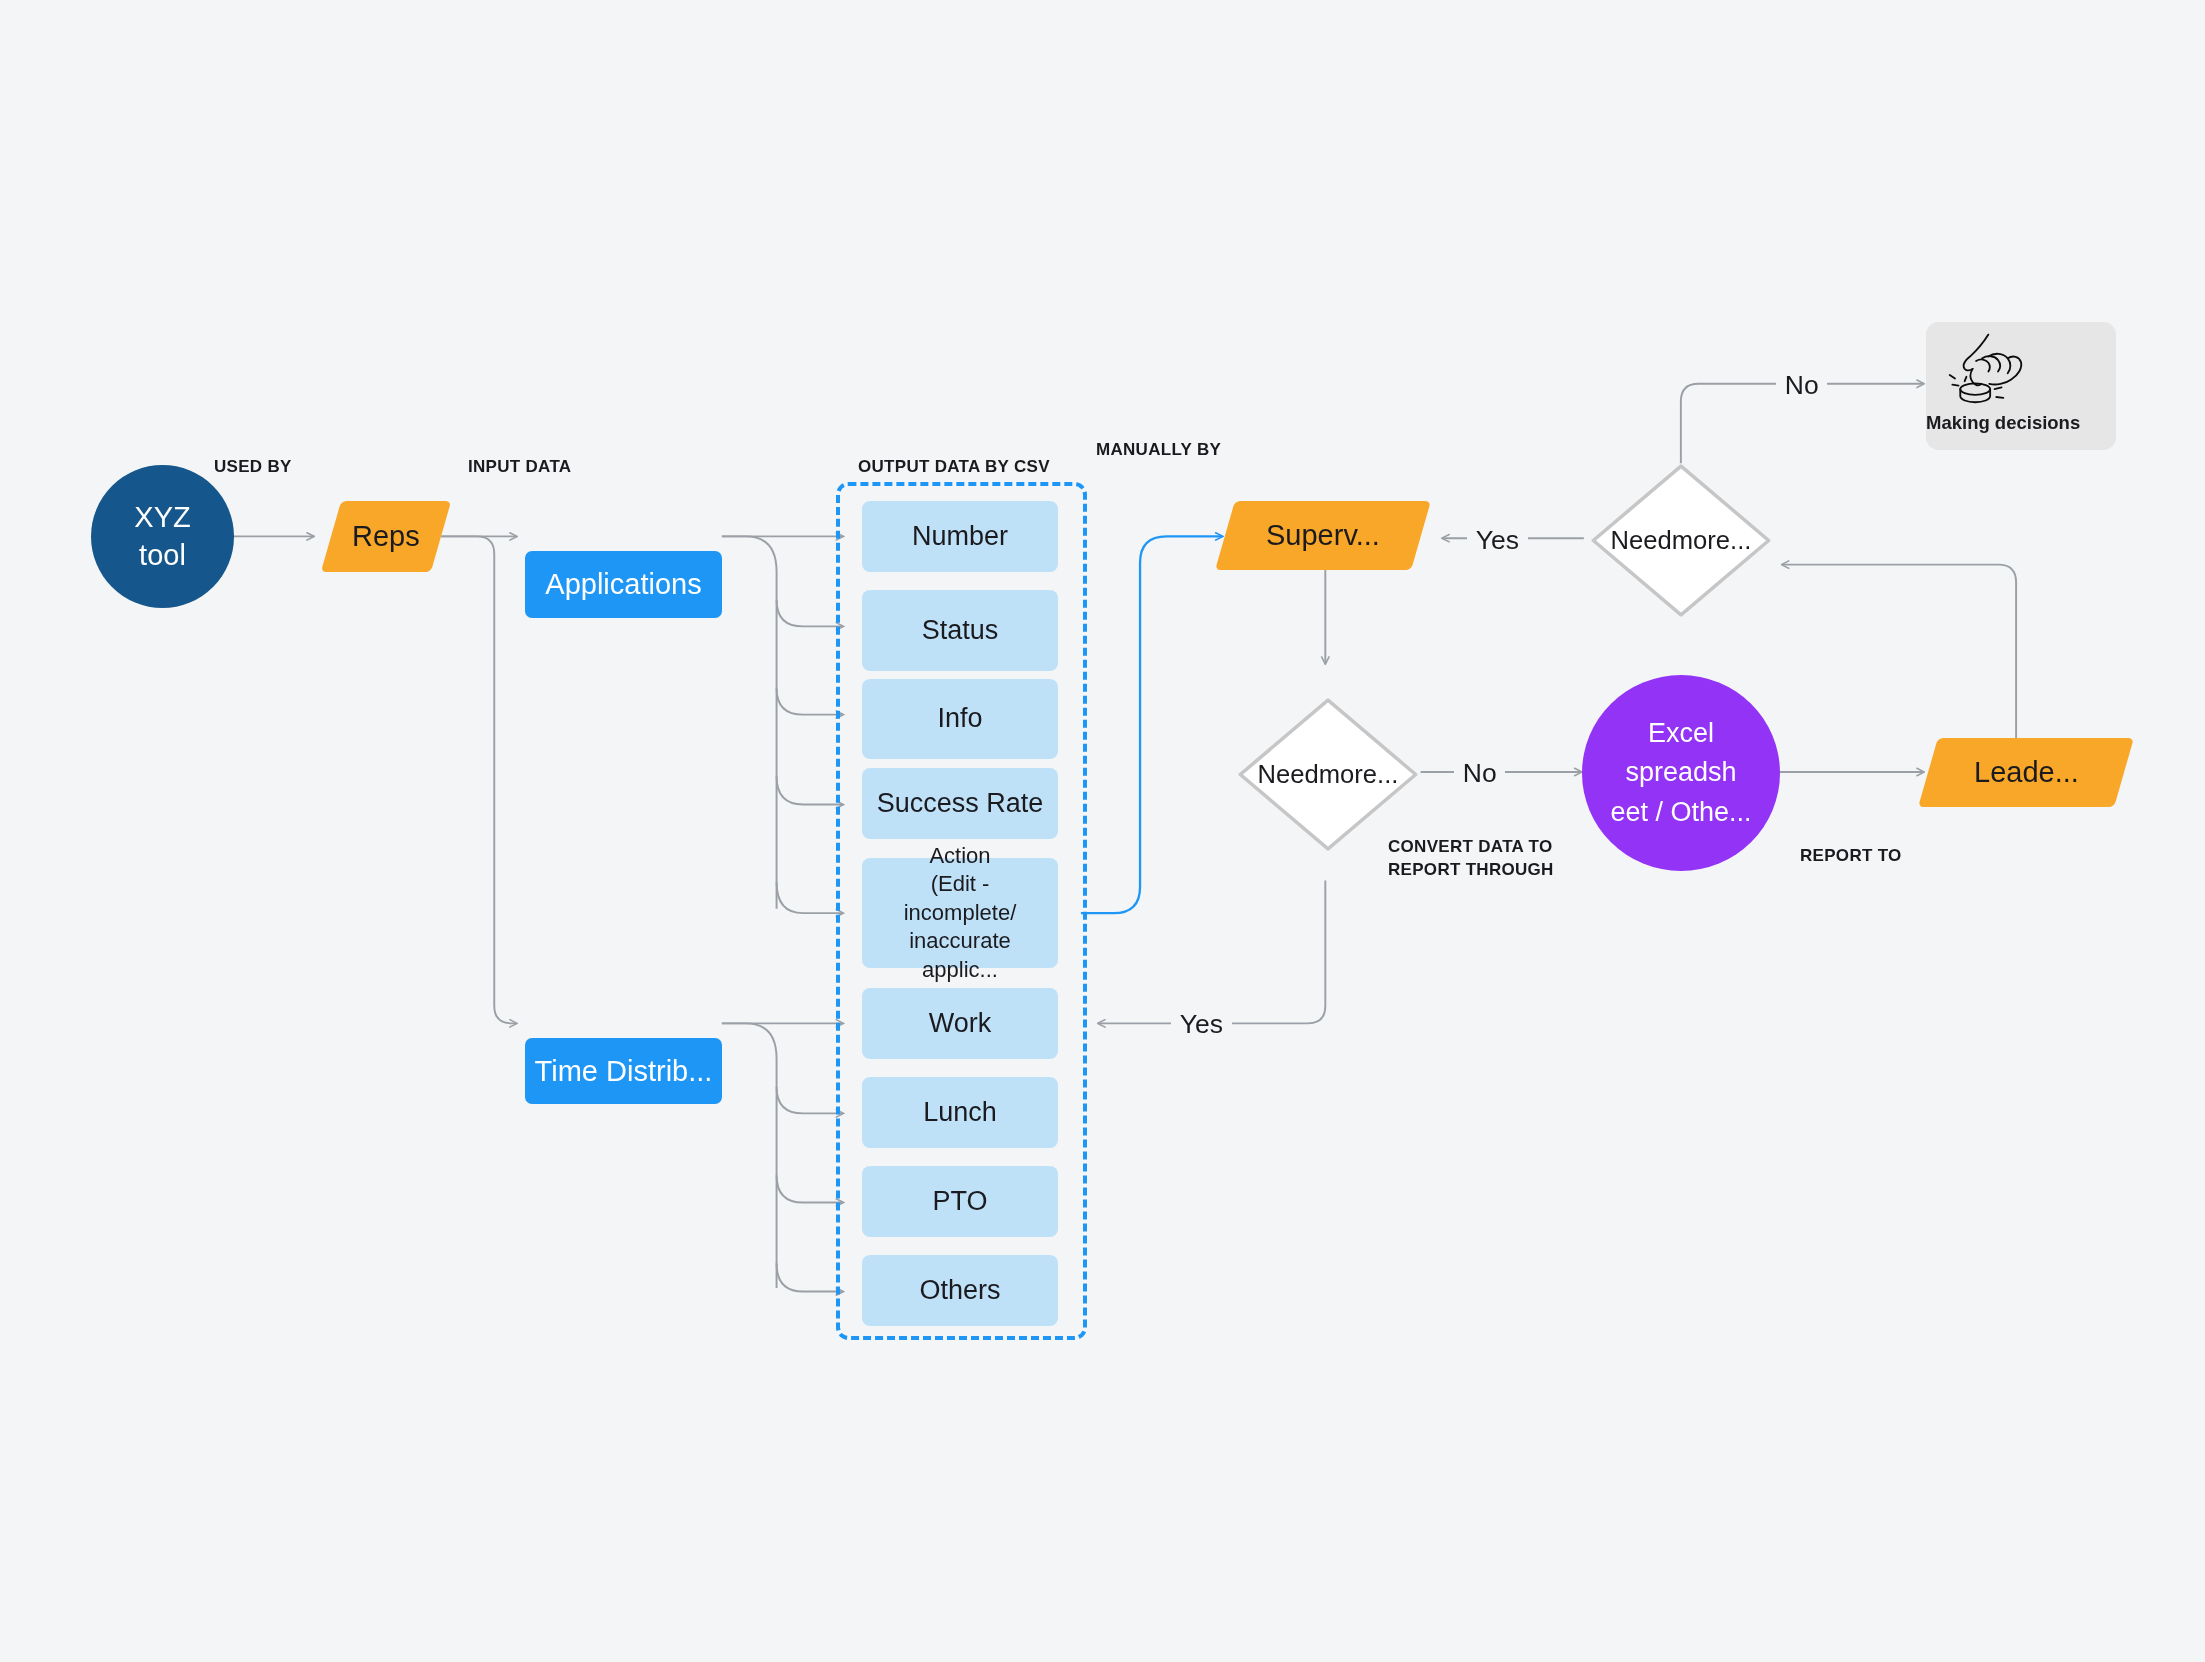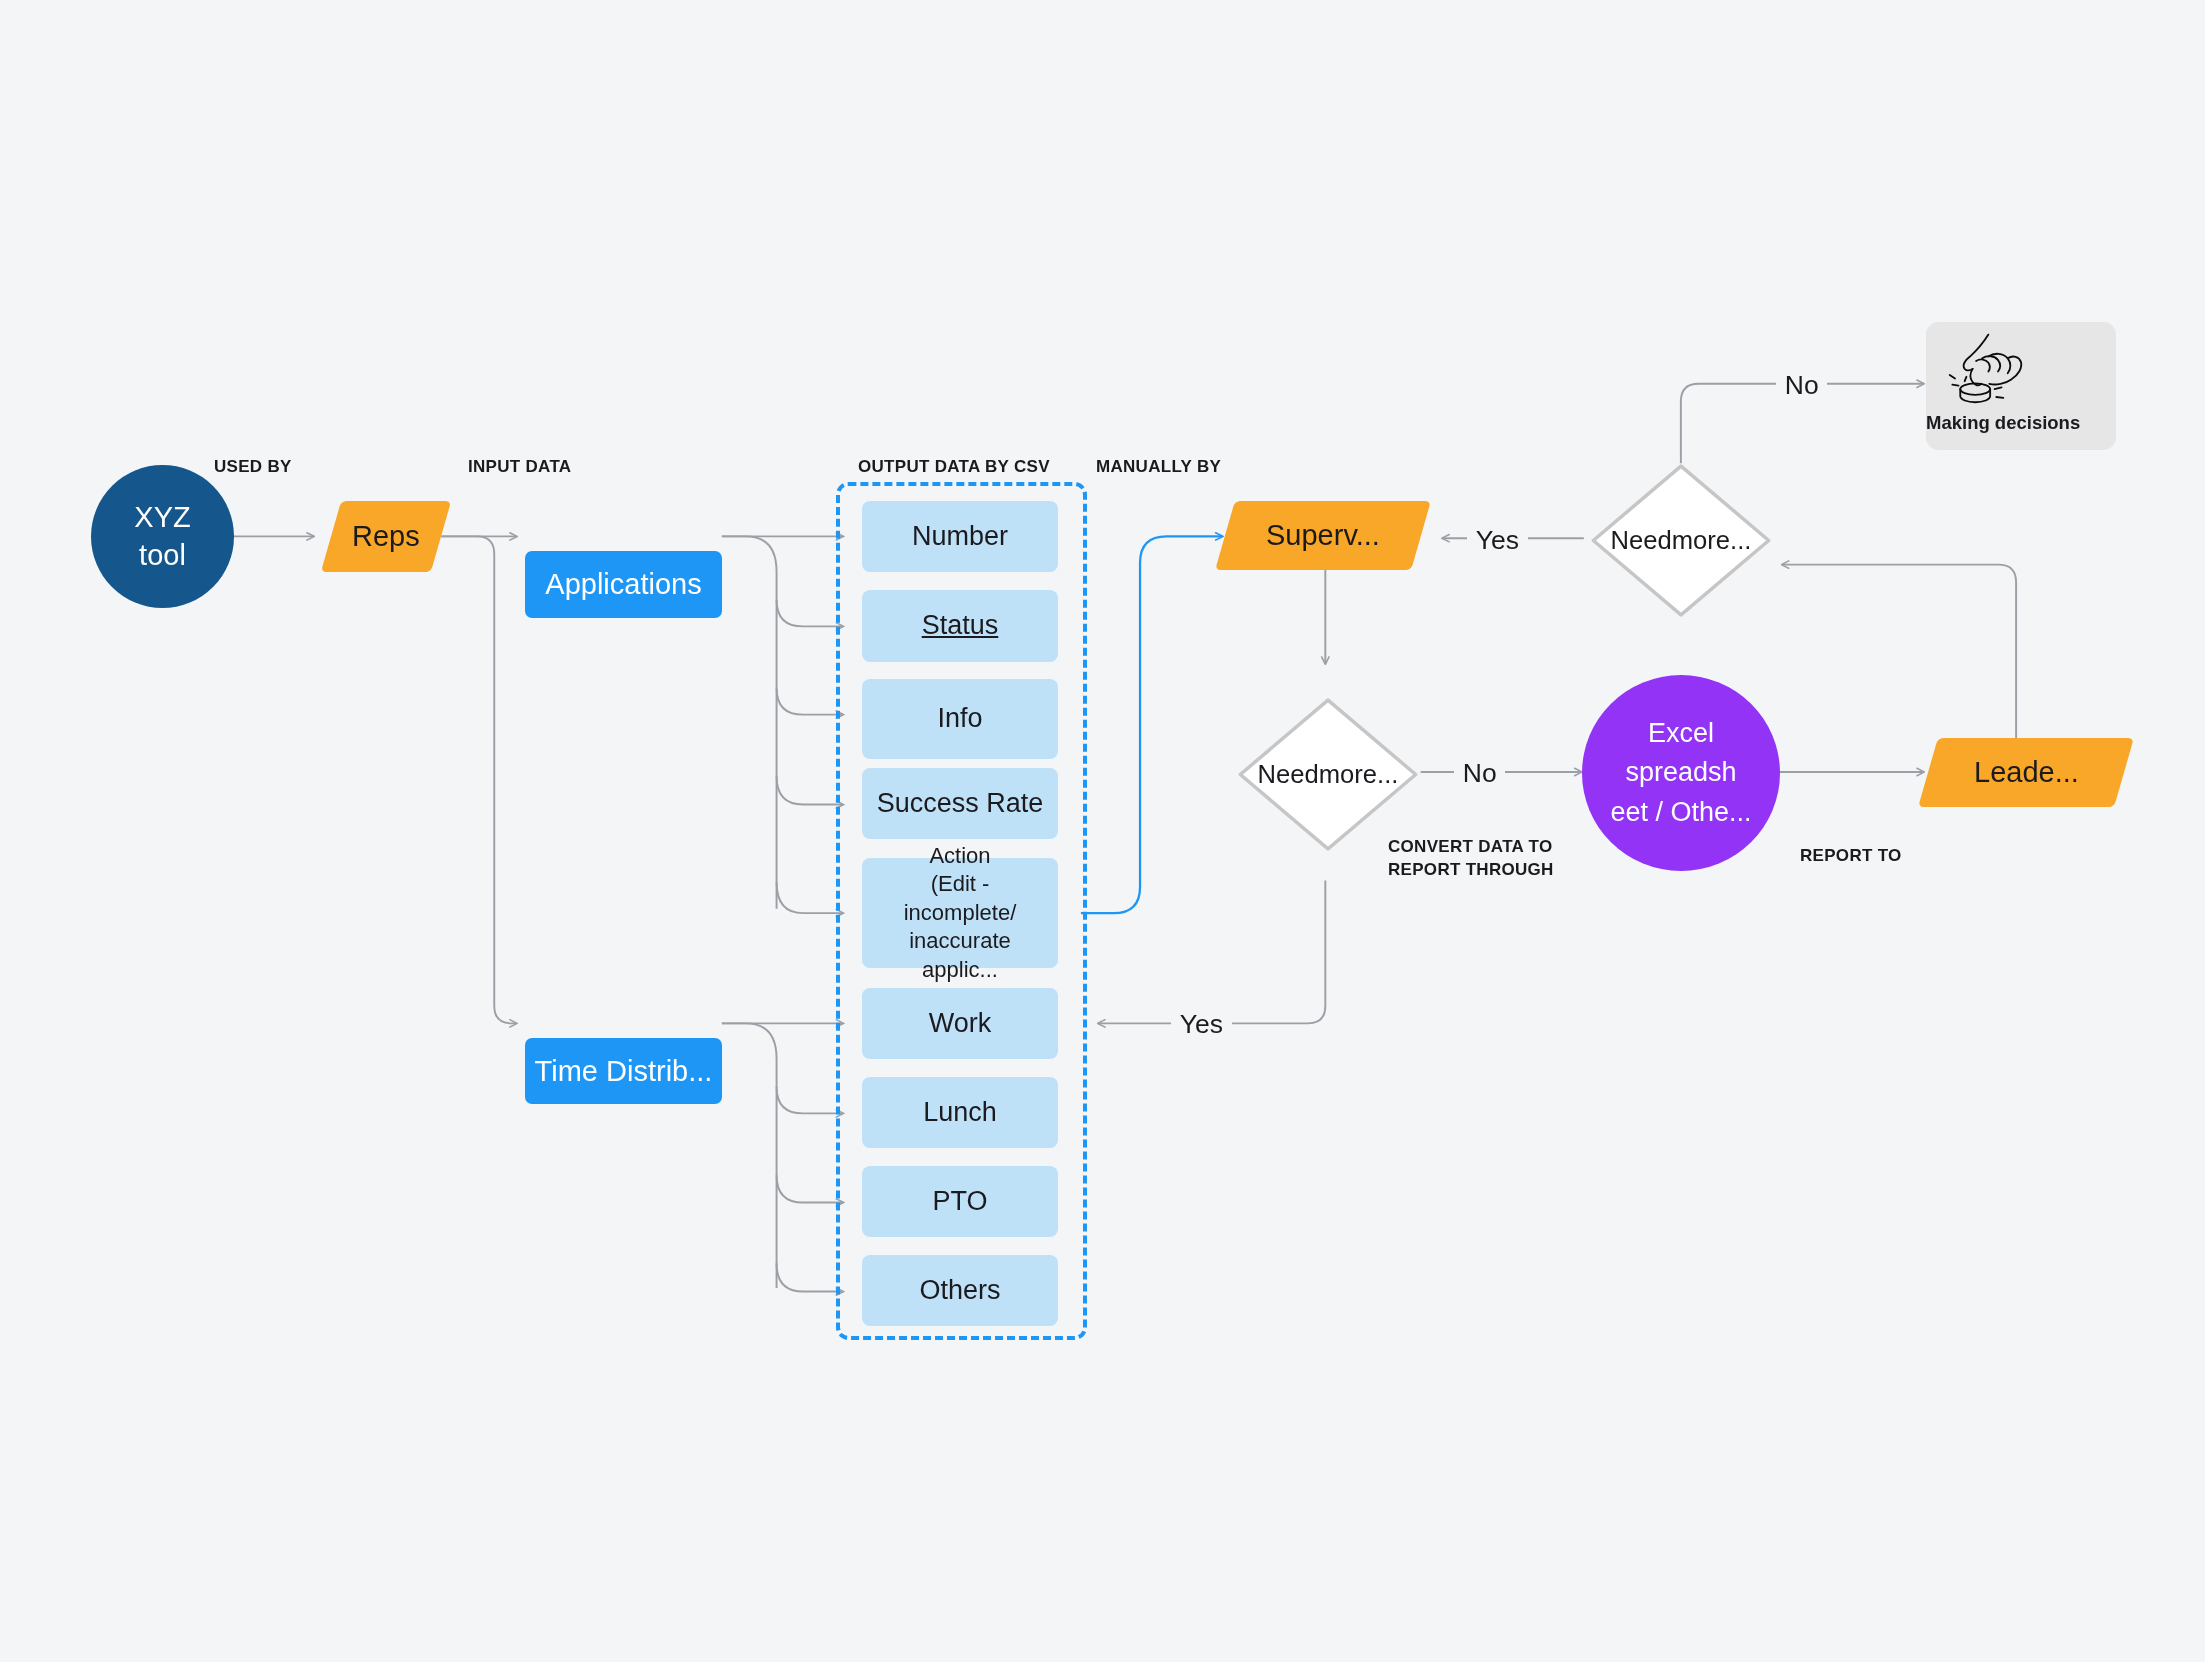--- a/index.html
+++ b/index.html
@@ -226,21 +226,21 @@
     </g>
 
     <g fill="none" stroke="#1e96f5" stroke-width="2.6">
       <path d="M1225,1035 L1262,1035 Q1292,1035 1292,1005 L1292,638 Q1292,608 1322,608 L1385,608" marker-end="url(#ahb)"></path>
     </g>
   </svg>
 
   <div class="caption" style="left:214px; top:456px;">USED BY</div>
   <div class="caption" style="left:468px; top:456px;">INPUT DATA</div>
   <div class="caption" style="left:858px; top:456px;">OUTPUT DATA BY CSV</div>
-  <div class="caption" style="left:1096px; top:456px;">MANUALLY BY</div>
+  <div class="caption" style="left:1096px; top:439px;">MANUALLY BY</div>
   <div class="caption" style="left:1388px; top:836px;">CONVERT DATA TO
 REPORT THROUGH</div>
   <div class="caption" style="left:1800px; top:845px;">REPORT TO</div>
 
   <div class="edge-label" style="left:1467px; top:524px;">Yes</div>
   <div class="edge-label" style="left:1776px; top:369px;">No</div>
   <div class="edge-label" style="left:1454px; top:757px;">No</div>
   <div class="edge-label" style="left:1171px; top:1008px;">Yes</div>
 
   <div class="node circle-dark" style="left:91px; top:465px;">
@@ -256,21 +256,21 @@
     <span>Applications</span>
   </div>
 
   <div class="node box-blue" style="left:525px; top:990px; width:197px; height:66px;">
     <span>Time Distrib...</span>
   </div>
 
   <div class="dashed-group" style="left:836px; top:482px; width:251px; height:858px;"></div>
 
   <div class="node box-lightblue" style="left:862px; top:501px; width:196px; height:71px;">Number</div>
-  <div class="node box-lightblue" style="left:862px; top:590px; width:196px; height:72px;text-decoration:underline;">Status</div>
+  <div class="node box-lightblue" style="left:862px; top:590px; width:196px; height:81px;">Status</div>
   <div class="node box-lightblue" style="left:862px; top:679px; width:196px; height:80px;">Info</div>
   <div class="node box-lightblue" style="left:862px; top:768px; width:196px; height:71px;">Success Rate</div>
   <div class="node box-lightblue multiline" style="left:862px; top:858px; width:196px; height:110px; white-space:pre-line;">Action
 (Edit - incomplete/
 inaccurate applic...</div>
 
   <div class="node box-lightblue" style="left:862px; top:988px; width:196px; height:71px;">Work</div>
   <div class="node box-lightblue" style="left:862px; top:1077px; width:196px; height:71px;">Lunch</div>
   <div class="node box-lightblue" style="left:862px; top:1166px; width:196px; height:71px;">PTO</div>
   <div class="node box-lightblue" style="left:862px; top:1255px; width:196px; height:71px;">Others</div>

